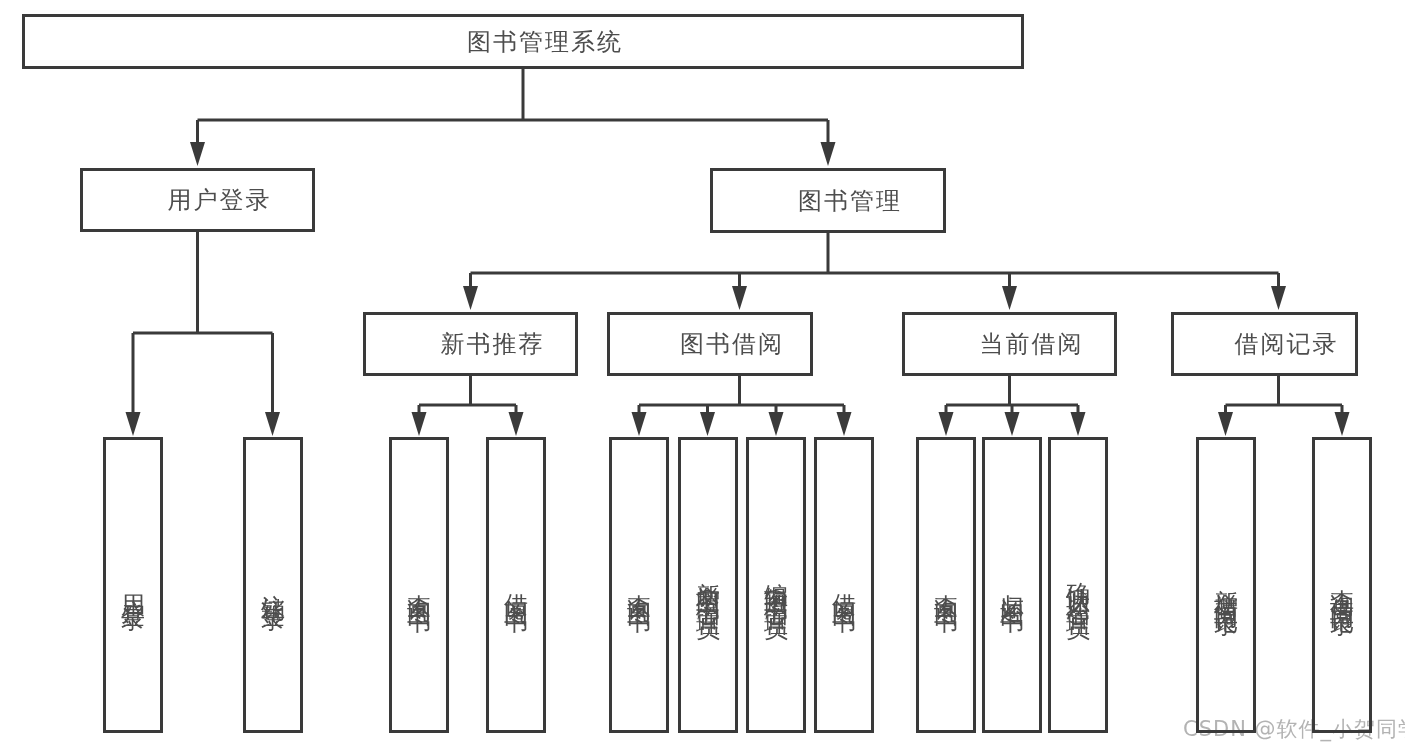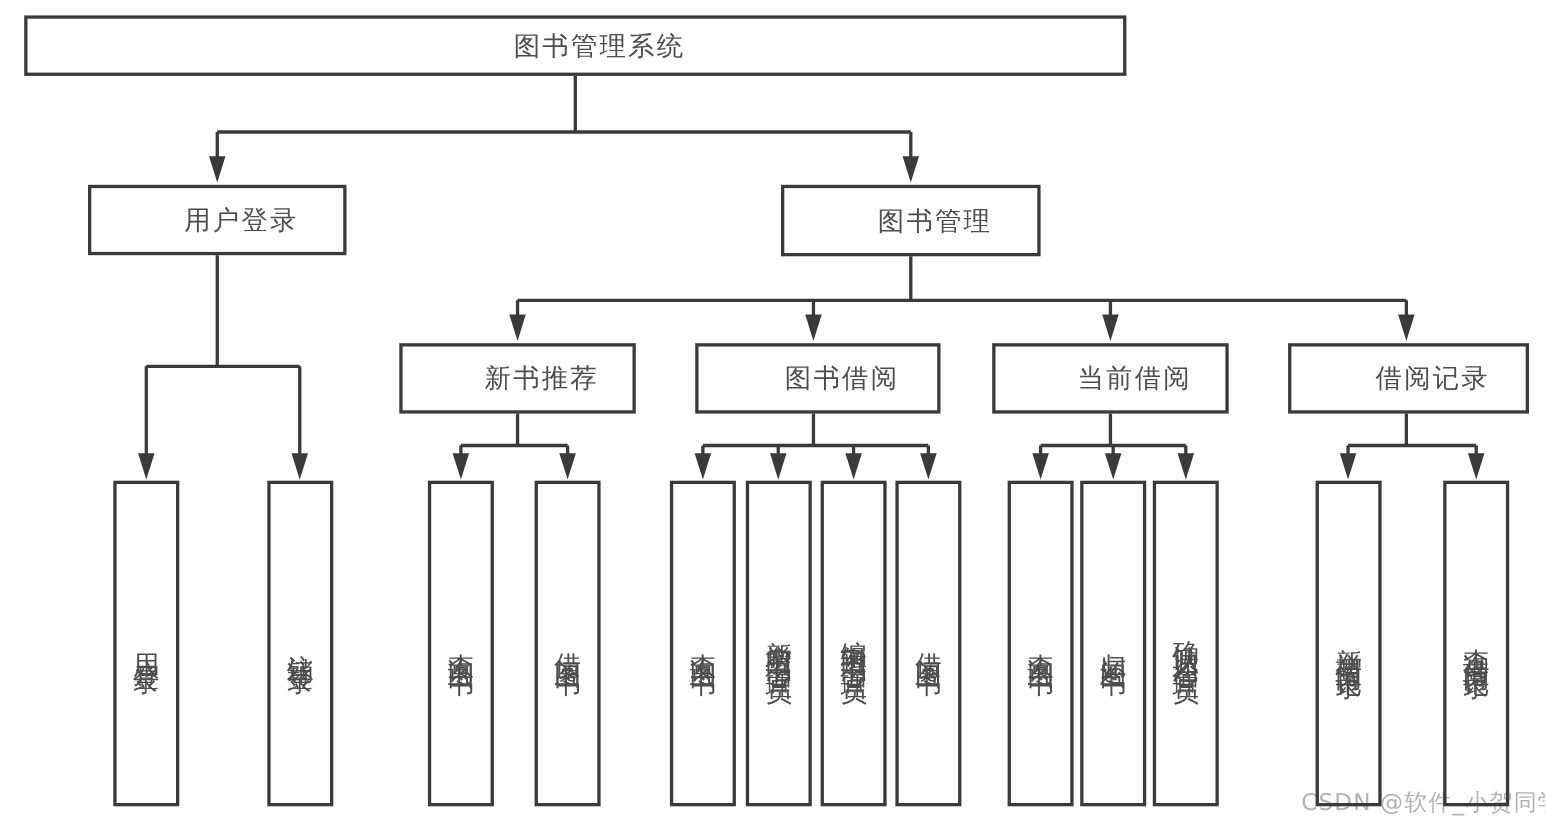--- a/index.html
+++ b/index.html
@@ -108,23 +108,23 @@
     <polygon points="1225.5,436 1218,412 1233,412"></polygon>
     <polygon points="1342,436 1334.5,412 1349.5,412"></polygon>
   </svg>
 
   <div class="box hbox" style="left:22px; top:14px; width:1002px; height:55px;">图书管理系统</div>
 
   <div class="box hbox" style="left:80px; top:168px; width:235px; height:64px;">用户登录</div>
   <div class="box hbox" style="left:363px; top:312px; width:215px; height:64px;">新书推荐</div>
 
   <div class="box hbox" style="left:710px; top:168px; width:236px; height:65px;">图书管理</div>
-  <div class="box hbox" style="left:632px; top:312px; width:223px; height:64px;">图书借阅</div>
+  <div class="box hbox" style="left:607px; top:312px; width:206px; height:64px;">图书借阅</div>
   <div class="box hbox" style="left:902px; top:312px; width:215px; height:64px;font-family:Liberation Mono, monospace;">当前借阅</div>
-  <div class="box hbox" style="left:1171px; top:312px; width:219px; height:64px;">借阅记录</div>
+  <div class="box hbox" style="left:1171px; top:312px; width:187px; height:64px;">借阅记录</div>
 
   <div class="box vbox" style="left:103px; top:437px; width:60px; height:296px;">用户登录</div>
   <div class="box vbox" style="left:243px; top:437px; width:60px; height:296px;">注销登录</div>
 
   <div class="box vbox" style="left:389px; top:437px; width:60px; height:296px;">查询图书</div>
   <div class="box vbox" style="left:486px; top:437px; width:60px; height:296px;">借阅图书</div>
 
   <div class="box vbox" style="left:609px; top:437px; width:60px; height:296px;">查询图书</div>
   <div class="box vbox" style="left:678px; top:437px; width:60px; height:296px;">新增图书（管理员）</div>
   <div class="box vbox" style="left:746px; top:437px; width:60px; height:296px;">编辑图书（管理员）</div>

